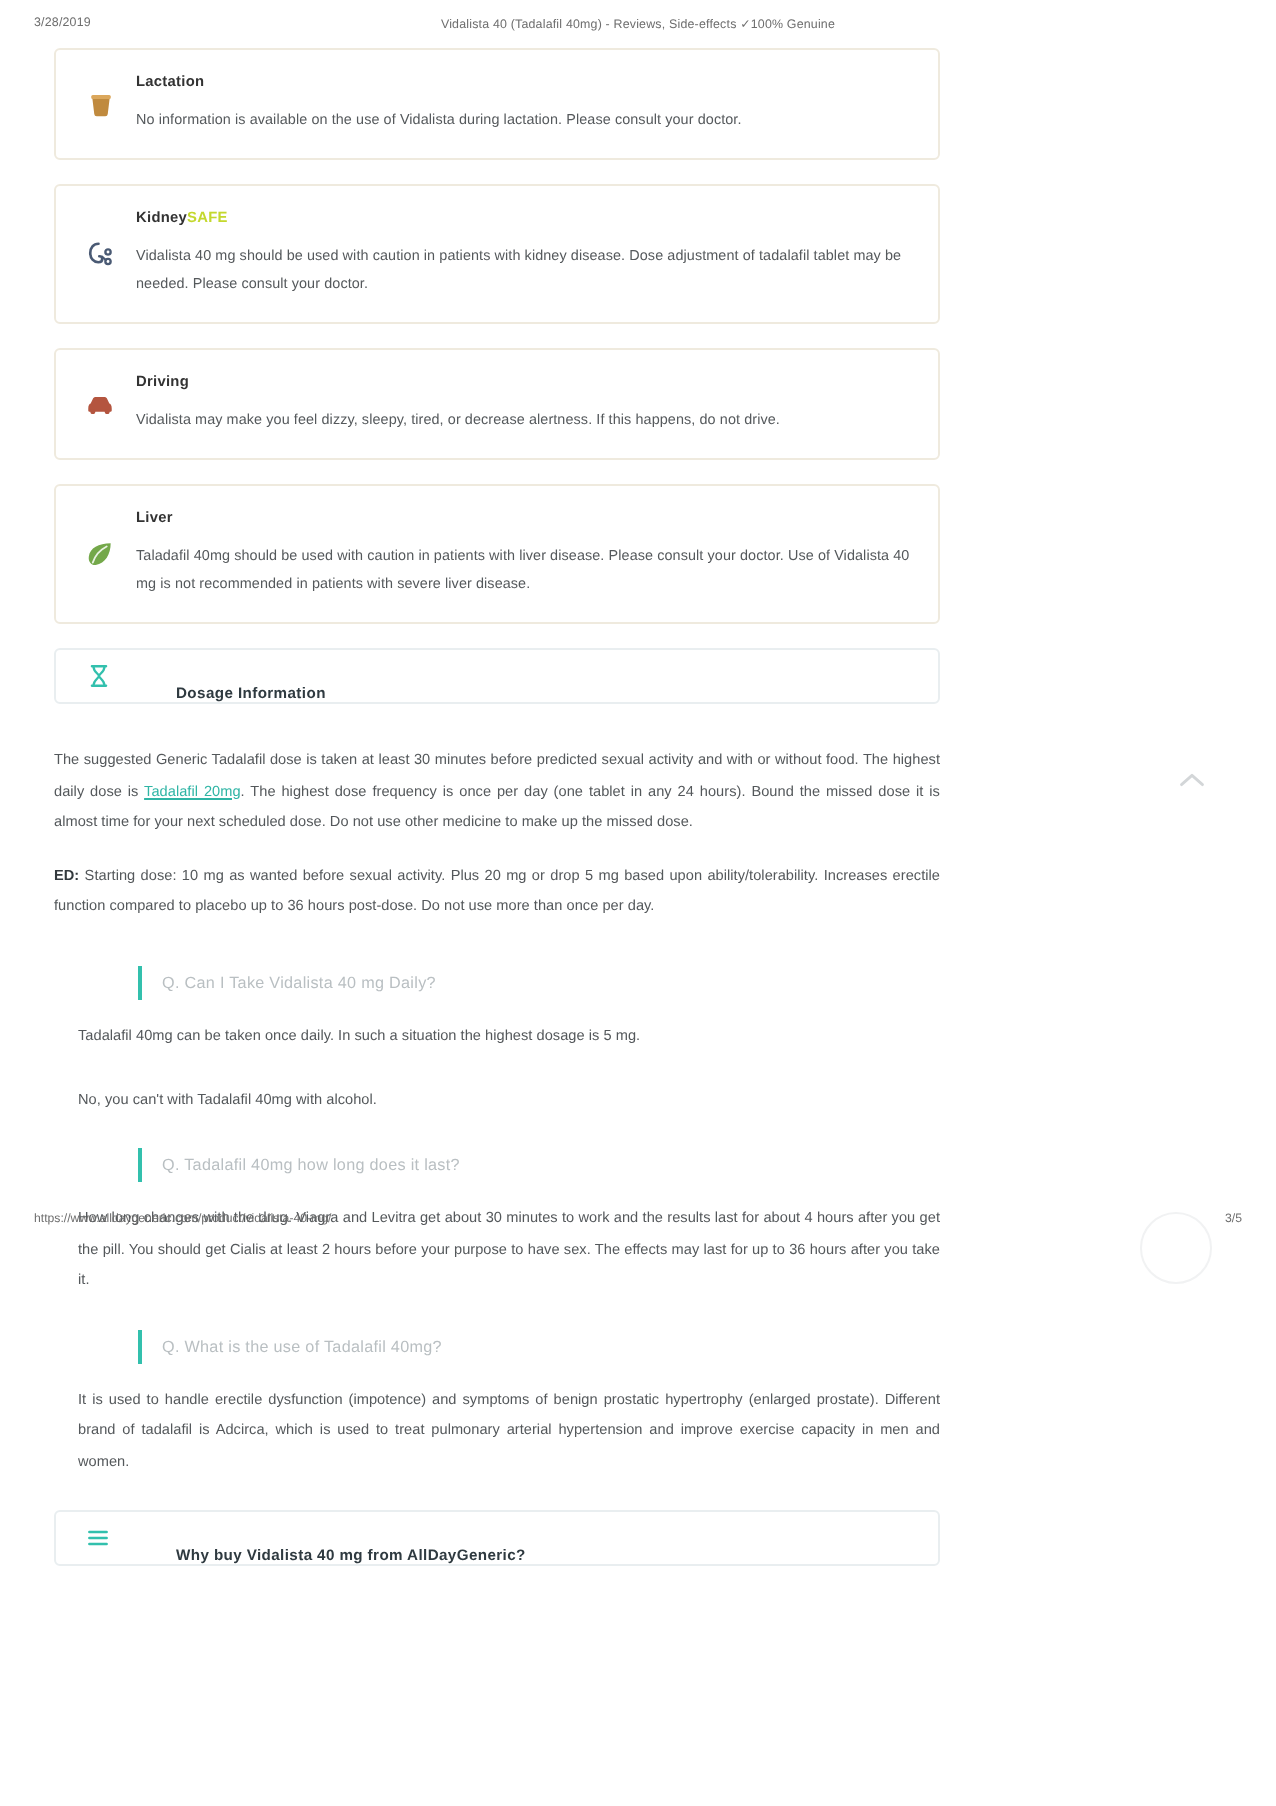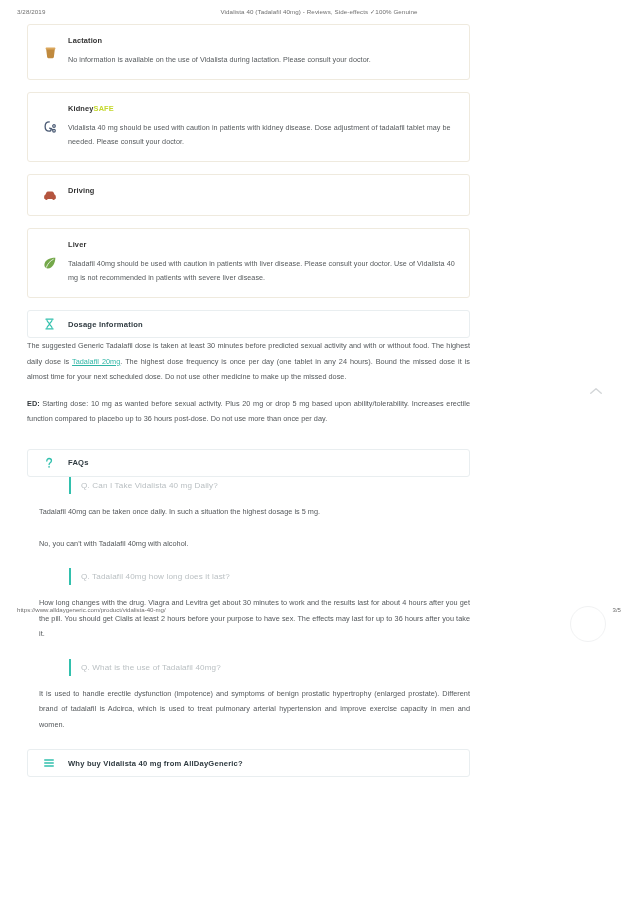--- a/index.html
+++ b/index.html
@@ -82,23 +82,23 @@
   }
 
   
   .section-bar {
     position: relative;
     border: 1px solid #e9eef0;
     border-radius: 3px;
     background: #fff;
     height: 28px;
     display: flex;
-    align-items: center;
-    padding-left: 40px;
-    margin-bottom: 0;
+    align-items: flex-end;
+    padding-left: 60px;
+    margin-bottom: 20px;
   }
   .section-bar .bar-icon {
     position: absolute;
     left: 13px; top: 50%;
     transform: translateY(-50%);
     width: 16px; height: 16px;
     display: flex; align-items: center; justify-content: center;
   }
   .section-bar .bar-label {
     font-size: 7.6px;
@@ -222,20 +222,21 @@
       <span class="card-icon">
         <svg width="16" height="16" viewBox="0 0 24 24">
           <path d="M3.2 15.4 c0 -2.2 .6 -3.4 1.8 -3.8 l1.6 -3.4 c.5 -1 1.2 -1.4 2.4 -1.4 h6 c1.2 0 1.9 .4 2.4 1.4 l1.6 3.4 c1.2 .4 1.8 1.6 1.8 3.8 v1.4 c0 .7 -.5 1.1 -1.2 1.1 h-15.2 c-.7 0 -1.2 -.4 -1.2 -1.1 Z" fill="#b4553f"></path>
           <circle cx="6.6" cy="17.6" r="1.9" fill="#b4553f"></circle>
           <circle cx="17.4" cy="17.6" r="1.9" fill="#b4553f"></circle>
         </svg>
       </span>
       <div class="card-title">
         <span>Driving</span>
       </div>
+      <div class="card-body">Vidalista may make you feel dizzy, sleepy, tired, or decrease alertness. If this happens, do not drive.</div>
     </div>
 
     <div class="info-card">
       <span class="card-icon">
         <svg width="16" height="16" viewBox="0 0 24 24">
           <path d="M20 4 C11 4 4.4 7.6 3.6 14 c-.5 4 2.2 6.6 5.2 6.2 C16 19.4 20 12 20 4 Z" fill="#74a84a"></path>
           <path d="M17 6.4 C12 9 8.4 13 6.6 18.4" stroke="#e9f2e2" stroke-width="1.4" fill="none" stroke-linecap="round"></path>
         </svg>
       </span>
       <div class="card-title">
@@ -251,29 +252,20 @@
           <path d="M7 3.6 c0 4.6 5 6.6 5 8.4 c0 1.8 -5 3.8 -5 8.4 M17 3.6 c0 4.6 -5 6.6 -5 8.4 c0 1.8 5 3.8 5 8.4" fill="none" stroke="#32c0ad" stroke-width="2.1" stroke-linejoin="round"></path>
         </svg>
       </span>
       <span class="bar-label">Dosage Information</span>
     </div>
 
     <p class="para"><span>The suggested Generic Tadalafil dose is taken at least 30 minutes before predicted sexual activity and with or without food. The highest daily dose is </span><a class="inline-link" href="#">Tadalafil 20mg</a><span>. The highest dose frequency is once per day (one tablet in any 24 hours). Bound the missed dose it is almost time for your next scheduled dose. Do not use other medicine to make up the missed dose.</span></p>
 
     <p class="para" style="margin-bottom:22px;"><span class="lead">ED:</span><span> Starting dose: 10 mg as wanted before sexual activity. Plus 20 mg or drop 5 mg based upon ability/tolerability. Increases erectile function compared to placebo up to 36 hours post-dose. Do not use more than once per day.</span></p>
 
-    <div class="section-bar">
-      <span class="bar-icon">
-        <svg width="12" height="14" viewBox="0 0 24 24">
-          <path d="M7.6 8 C7.6 4.8 9.6 3 12.2 3 C15 3 16.9 4.8 16.9 7.4 C16.9 9.8 15.4 10.8 13.8 11.9 C12.6 12.8 12.2 13.5 12.2 15.2" fill="none" stroke="#32c0ad" stroke-width="2.6" stroke-linecap="round"></path>
-          <circle cx="12.1" cy="19.6" r="1.7" fill="#32c0ad"></circle>
-        </svg>
-      </span>
-      <span class="bar-label">FAQs</span>
-    </div>
 
     <div class="faq-q">Q. Can I Take Vidalista 40 mg Daily?</div>
     <p class="faq-a">Tadalafil 40mg can be taken once daily. In such a situation the highest dosage is 5 mg.</p>
 
     <p class="faq-a">No, you can't with Tadalafil 40mg with alcohol.</p>
 
     <div class="faq-q">Q. Tadalafil 40mg how long does it last?</div>
     <p class="faq-a">How long changes with the drug. Viagra and Levitra get about 30 minutes to work and the results last for about 4 hours after you get the pill. You should get Cialis at least 2 hours before your purpose to have sex. The effects may last for up to 36 hours after you take it.</p>
 
     <div class="faq-q">Q. What is the use of Tadalafil 40mg?</div>

